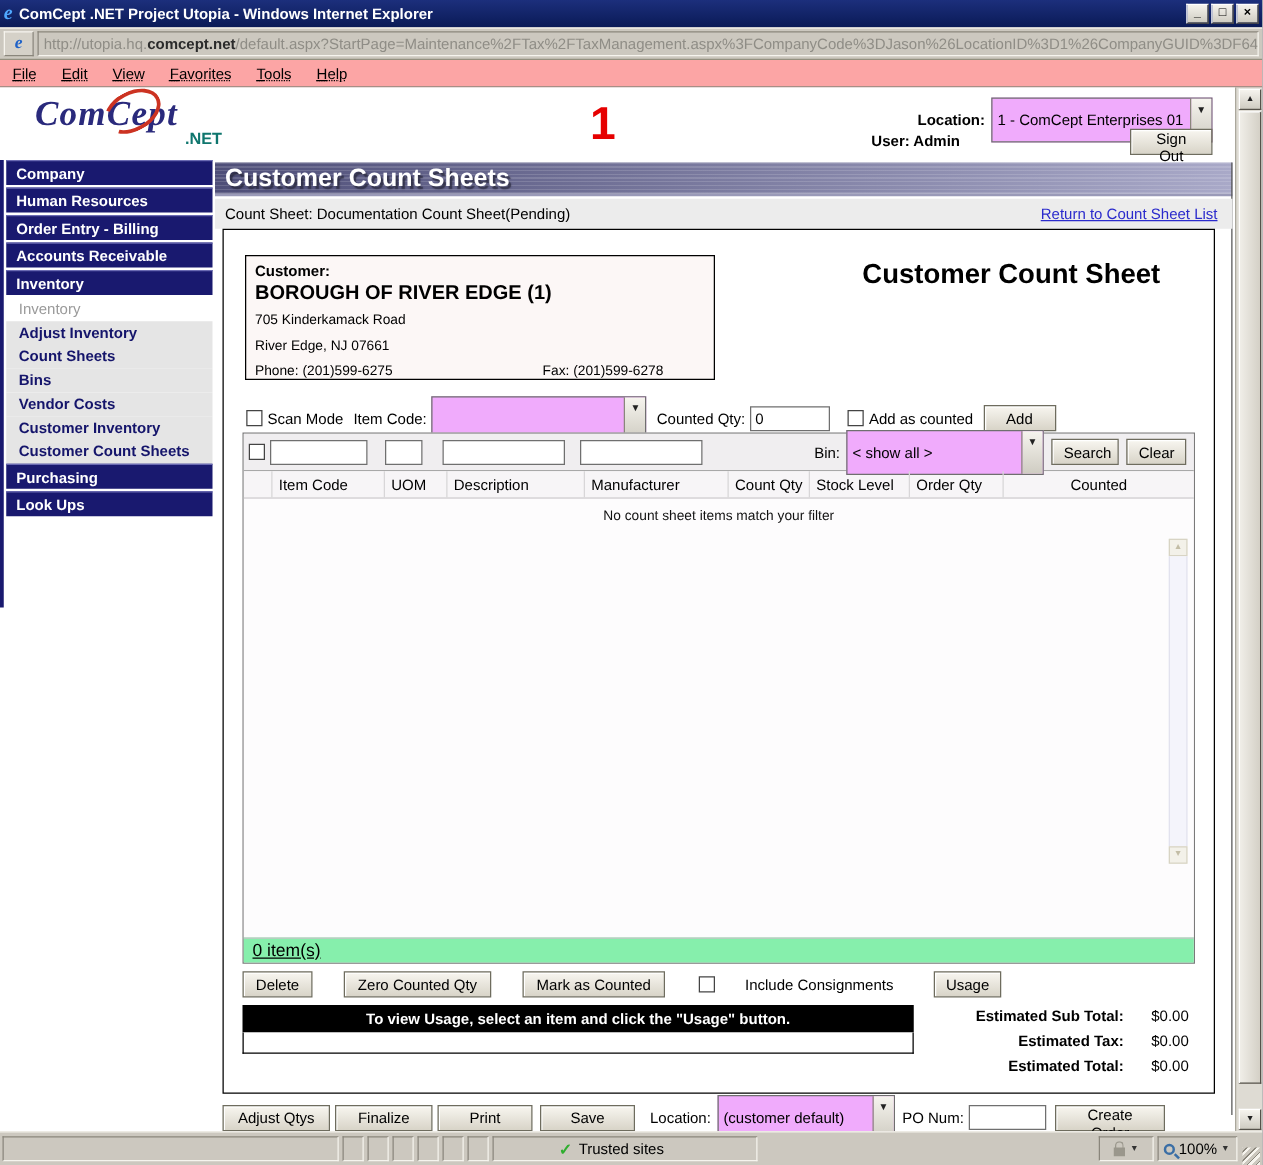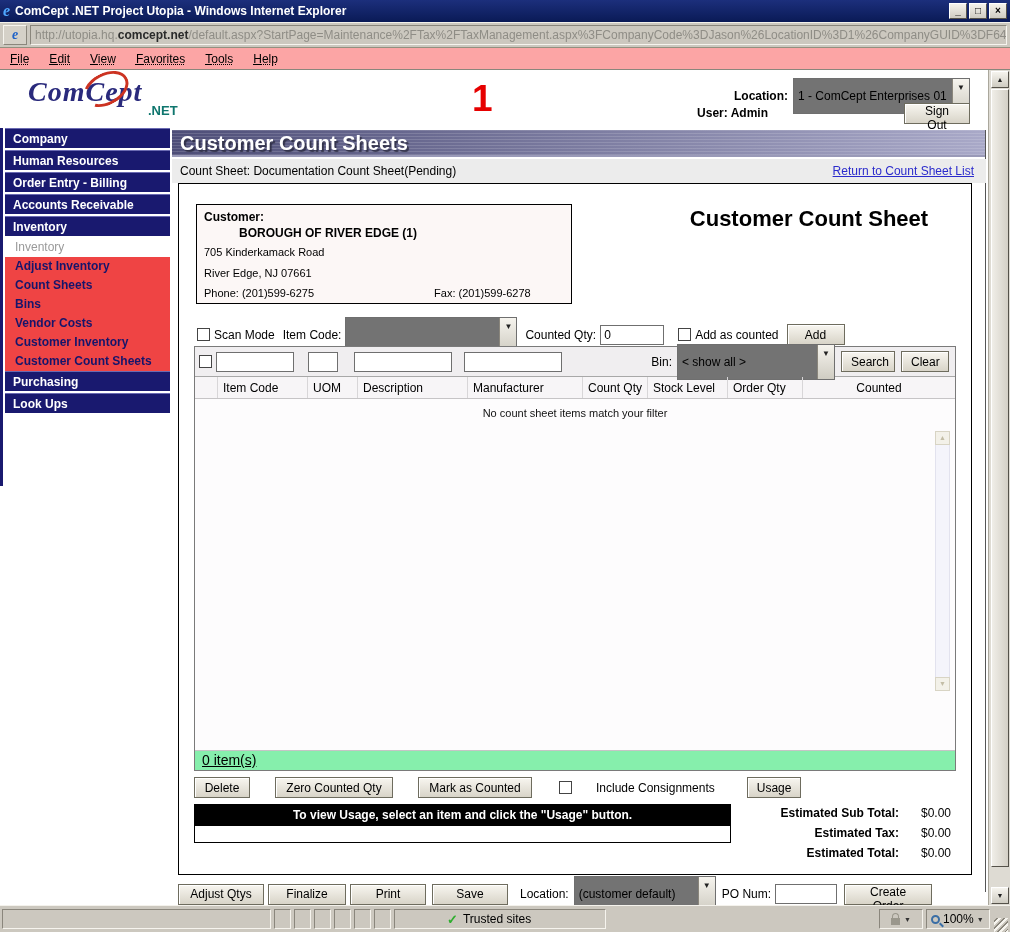--- a/index.html
+++ b/index.html
@@ -55,51 +55,51 @@
   .logo { position:absolute; left:28px; top:6px; width:170px; height:48px; }
   .logo-main { font-family:"Liberation Serif", serif; font-weight:bold; font-style:italic; font-size:28px; color:#2a2a7c; letter-spacing:1px; }
   .logo-swoosh { position:absolute; left:54px; top:-3px; width:48px; height:32px; border:3px solid #cc3322;
     border-left-color:transparent; border-radius:50%; transform:rotate(-28deg); }
   .logo-net { position:absolute; left:120px; top:27px; color:#0f766e; font-weight:bold; font-size:13px; }
   .marker { position:absolute; left:472px; top:10px; color:#e60000; font-size:37px; line-height:37px; font-weight:bold; }
   .loc-row { position:absolute; right:18px; top:8px; display:flex; align-items:center; }
   .hdr-label { font-weight:bold; font-size:12px; margin-right:5px; }
   .user-line { position:absolute; right:220px; top:36px; font-weight:bold; font-size:12px; }
   
-  .select { display:flex; align-items:center; background:#737373; border:1px solid #6f6f6f; height:36px; }
+  .select { display:flex; align-items:center; background:#f0abfc; border:1px solid #6f6f6f; height:36px; }
   .select-value { padding:0 4px; font-size:12px; overflow:hidden; white-space:nowrap; flex:1; }
   .select-arrow { width:17px; align-self:stretch; background:linear-gradient(#f6f4ee,#cfccc2);
     border-left:1px solid #8a867c; text-align:center; font-size:8px; line-height:18px; color:#222; }
   .tinput { background:#fff; border:1px solid #6f6f6f; height:20px; font-family:"Liberation Sans",sans-serif; font-size:12px; padding:0 3px; }
   .btn { background:linear-gradient(#f8f6f0,#d8d4c8); border:1px solid #6e6c5e; height:21px;
     font-family:"Liberation Sans",sans-serif; font-size:12px; padding:0 9px; box-shadow:inset 1px 1px 0 #fff; }
   .cbx { display:inline-block; width:13px; height:13px; background:#fff; border:1px solid #444; flex:none; }
   
   .sidebar { position:absolute; left:0; top:58px; width:170px; padding-left:5px; }
   .sidebar::before { content:""; position:absolute; left:0; top:0; width:3px; height:358px; background:#19196f; }
   .side-h { height:20px; line-height:20px; margin-bottom:2px; background:#19196f; color:#fff; font-weight:bold;
     font-size:12px; padding-left:8px; border-top:1px solid #6a6ab2; }
-  .side-s { height:19px; line-height:19px; color:#15156b; font-weight:bold; font-size:12px; padding-left:10px; background:#ef4444; }
+  .side-s { height:19px; line-height:19px; color:#15156b; font-weight:bold; font-size:12px; padding-left:10px; background:#e5e5e5; }
   .side-m { height:19px; line-height:19px; color:#9a9a9a; font-size:12px; padding-left:10px; background:#fff; }
   
   .banner { position:absolute; left:172px; top:60px; width:814px; height:27px;
     background:repeating-linear-gradient(to bottom, rgba(255,255,255,.14) 0 1px, rgba(255,255,255,0) 1px 3px),
       linear-gradient(to right,#4e4e78,#a9a9c8);
     color:#fff; font-size:20px; font-weight:bold; line-height:26px; padding-left:8px;
     text-shadow:2px 2px 1px rgba(40,40,60,.8); border-bottom:2px solid #9a9ab8; }
   .subheader { position:absolute; left:172px; top:89px; width:814px; height:24px; background:#ececec;
     display:flex; align-items:center; justify-content:space-between; padding:0 12px 0 8px; font-size:12px; }
   .link { color:#2b2bcc; text-decoration:underline; }
   .main-edge { position:absolute; left:985px; top:60px; width:1px; height:762px; background:#555; }
   .panel { position:absolute; left:178px; top:113px; width:794px; height:692px; background:#fff; border:1px solid #000; }
   
   .customer-box { position:absolute; left:17px; top:20px; width:376px; height:100px; border:1px solid #000;
     background:#fcf7f6; padding:5px 7px; font-size:11px; }
   .cust-label { font-weight:bold; font-size:12px; }
-  .cust-name { font-weight:bold; font-size:12px; margin-top:2px;margin-left:35px; }
+  .cust-name { font-weight:bold; font-size:16px; margin-top:2px; }
   .cust-line1 { margin-top:6px; } .cust-line2 { margin-top:9px; }
   .cust-pf { margin-top:8px; display:flex;gap:44px; } .cust-fax { margin-left:76px; }
   .sheet-title { position:absolute; left:465px; top:22px; width:330px; text-align:center; font-size:22px; font-weight:bold; }
   
   .scan-row { position:absolute; left:18px; top:140px; width:760px; height:21px; display:flex; align-items:center; font-size:12px; }
   .scan-row .gap4 { width:4px; flex:none; } .scan-row .gap8 { width:8px; flex:none; } .scan-row .gap14 { width:14px; flex:none; }
   
   .table-wrap { position:absolute; left:15px; top:162px; width:762px; height:425px; border:1px solid #7a7a7a; background:#fdfcfd; }
   .filter-row { height:30px; background:#f0eef0; border-bottom:1px solid #a8a8a8; display:flex; align-items:center; padding:0 4px; }
   .f-in1 { width:78px; margin-left:4px; } .f-in2 { width:30px; margin-left:14px; }

